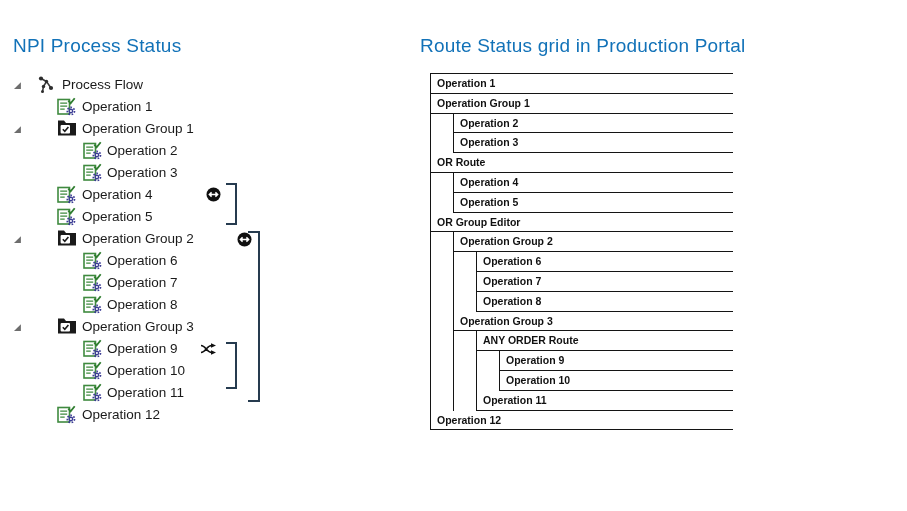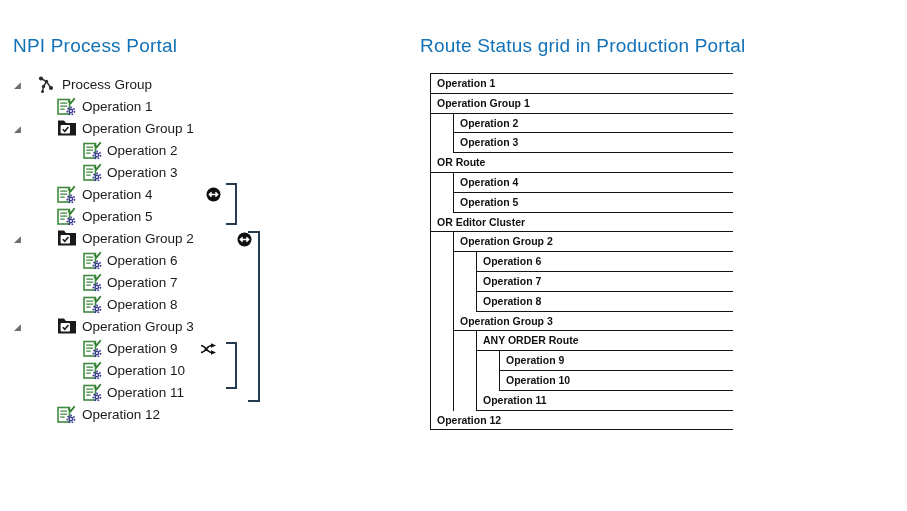--- a/index.html
+++ b/index.html
@@ -38,40 +38,40 @@
   }
   .grid-row{
     box-sizing:border-box;height:19.8px;line-height:18.5px;
     border-bottom:1px solid #141414;padding-left:6px;white-space:nowrap;
   }
   .grid-children{margin-left:22px;border-left:1px solid #141414;}
 </style>
 </head>
 <body>
 
-<h1 class="panel-title" id="left-title" style="color: rgb(18, 114, 184);">NPI Process Portal</h1>
+<h1 class="panel-title" id="left-title" style="color: rgb(18, 114, 184);">NPI Process Status</h1>
 
 <h1 class="panel-title" id="right-title" style="color: rgb(18, 114, 184);">Route Status grid in Production Portal</h1>
 
 <div id="tree">
     <div class="tree-row">
       <span class="tree-expander">◢</span>
       <span class="tree-icon" style="left: 36px;"><svg width="20" height="20" viewBox="0 0 20 20">
       <g stroke="#3a3a3a" stroke-width="1.5" fill="none">
         <path d="M5 3.5 L10.5 6.5 M10.5 6.5 L7.5 11.5 M10.5 6.5 L15 13 M7.5 11.5 L6.5 16.5"></path>
       </g>
       <g fill="#2d2d2d">
         <circle cx="5" cy="3.5" r="2.1"></circle>
             <circle cx="10.5" cy="6.5" r="1.7"></circle>
         <circle cx="7.5" cy="11.5" r="1.7"></circle>
             <circle cx="15" cy="13" r="2.1"></circle>
         <circle cx="6.5" cy="16.5" r="1.5"></circle>
       </g>
         </svg></span>
-      <span class="tree-label" style="left: 62px;">Process Group</span>
+      <span class="tree-label" style="left: 62px;">Process Flow</span>
     </div>
     <div class="tree-row">
       <span class="tree-icon" style="left: 57px;"><svg width="19" height="19" viewBox="0 0 19 19">
       <rect x="1" y="2.5" width="11.5" height="14.5" fill="#fff" stroke="#3f8a3f" stroke-width="1.6"></rect>
       <g stroke="#3f8a3f" stroke-width="1.2" fill="none">
         <path d="M3.2 6.2 h7 M3.2 9.2 h7 M3.2 12.2 h4.5"></path>
       </g>
       <path d="M11.3 3.6 l2.3 2.8 L17.7 1.2" fill="none" stroke="#2f7d2f" stroke-width="1.8"></path>
       <circle cx="13.9" cy="14" r="3.6" fill="none" stroke="#3b3b94" stroke-width="1.7" stroke-dasharray="1.6 1.6"></circle>
       <circle cx="13.9" cy="14" r="2.4" fill="#3b3b94"></circle>
@@ -273,21 +273,21 @@
     <div class="grid-row"><span>Operation Group 1</span></div>
     <div class="grid-children">
       <div class="grid-row"><span>Operation 2</span></div>
       <div class="grid-row"><span>Operation 3</span></div>
     </div>
     <div class="grid-row"><span>OR Route</span></div>
     <div class="grid-children">
       <div class="grid-row"><span>Operation 4</span></div>
       <div class="grid-row"><span>Operation 5</span></div>
     </div>
-    <div class="grid-row"><span>OR Editor Cluster</span></div>
+    <div class="grid-row"><span>OR Group Editor</span></div>
     <div class="grid-children">
       <div class="grid-row"><span>Operation Group 2</span></div>
       <div class="grid-children">
         <div class="grid-row"><span>Operation 6</span></div>
         <div class="grid-row"><span>Operation 7</span></div>
         <div class="grid-row"><span>Operation 8</span></div>
       </div>
       <div class="grid-row"><span>Operation Group 3</span></div>
       <div class="grid-children">
         <div class="grid-row"><span>ANY ORDER Route</span></div>

